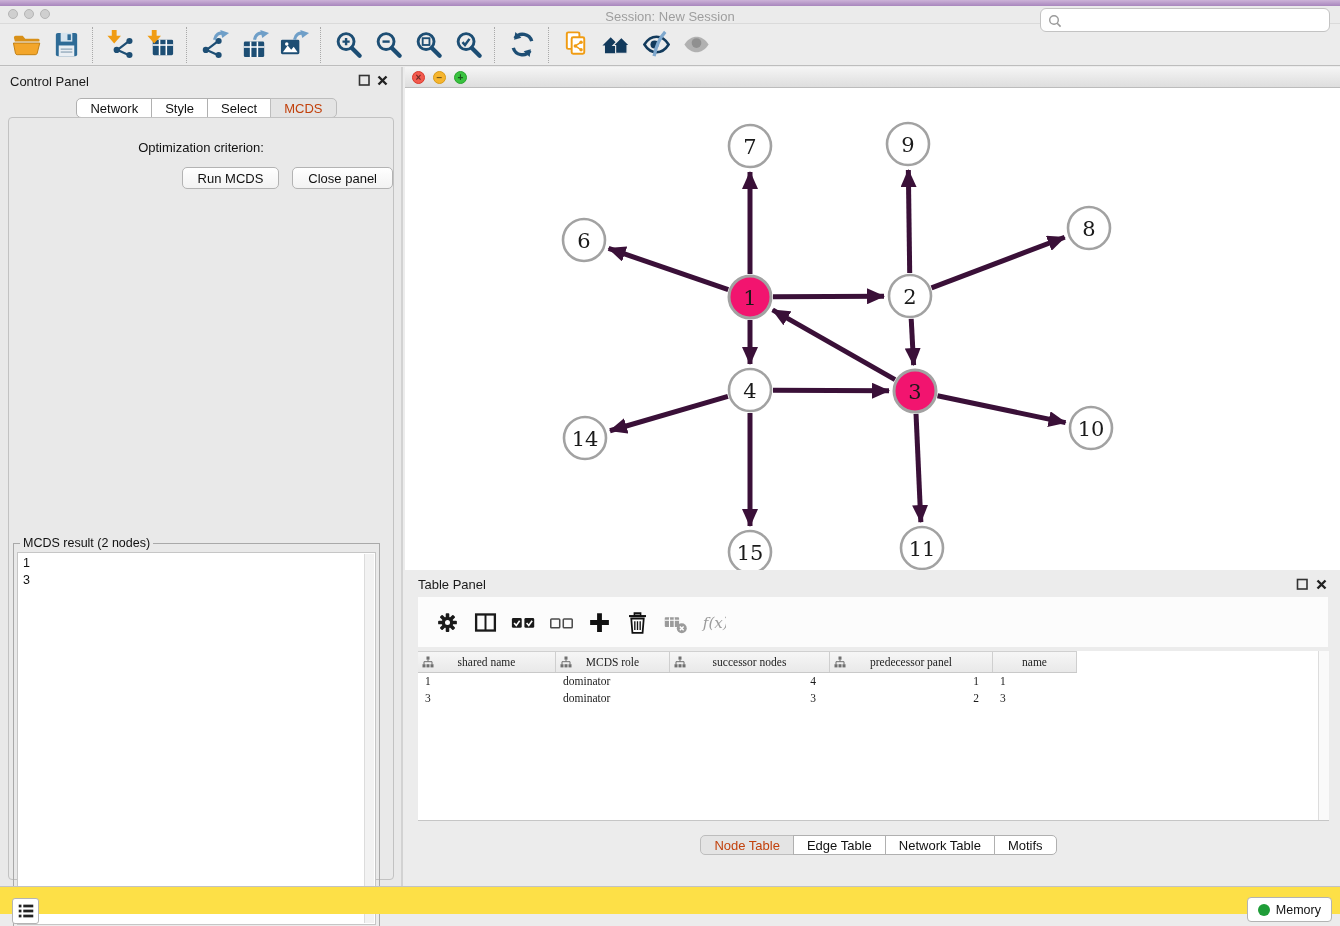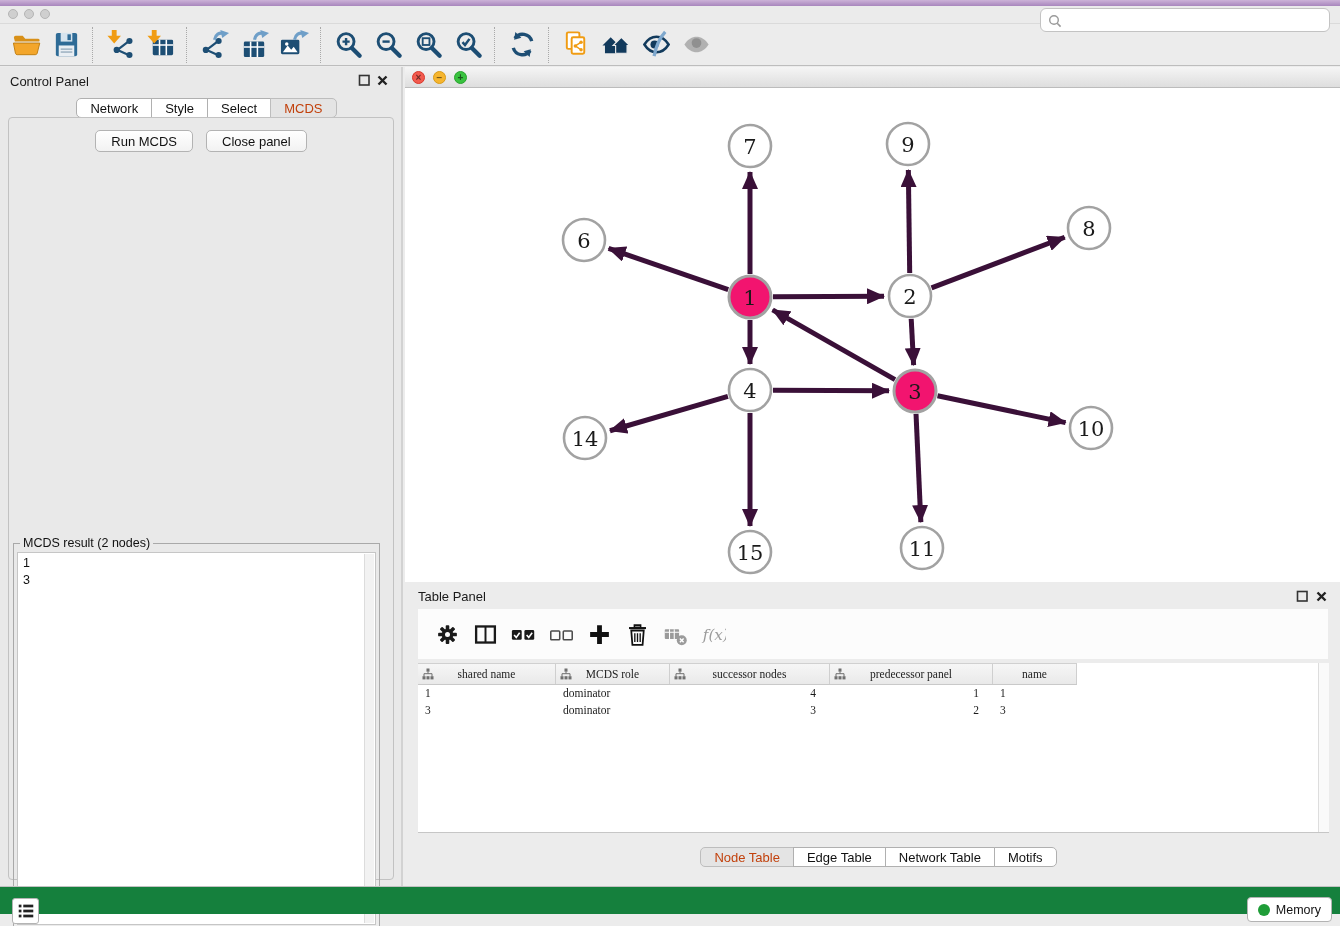--- a/index.html
+++ b/index.html
@@ -42,21 +42,21 @@
   .tab:last-child{border-radius:0 5px 5px 0;}
   .tab.selected{background:#e4e4e4;color:#c2410c;border-color:#bdbdbd;}
   .cp-tabs{left:0;right:0;top:31px;justify-content:center;}
   .cp-content{position:absolute;left:8px;right:7px;top:50px;bottom:6px;
     border:1px solid #c2c2c2;border-radius:4px;background:#e9e9e9;}
   .opt-label{margin-top:22px;text-align:center;font-size:13px;color:#111;}
   .dropdown{position:relative;width:310px;height:23px;margin:11px auto 0;background:#fff;
     border:1px solid #b5b5b5;border-radius:5px;box-sizing:border-box;
     font-size:13px;line-height:21px;padding-left:12px;color:#111;}
   .dropdown svg{position:absolute;right:6px;top:3px;width:14px;height:15px;}
-  .btn-row{display:flex;justify-content:center;gap:13px;margin-top:12px;}
+  .btn-row{display:flex;justify-content:flex-end;gap:13px;margin-top:12px;}
   .push-btn{height:22px;padding:0 15px;background:linear-gradient(#ffffff,#f2f2f2);
     border:1px solid #b3b3b3;border-radius:5px;font-size:13px;color:#111;
     font-family:"Liberation Sans",sans-serif;}
   .result-group{position:absolute;left:4px;right:13px;top:425px;height:384px;
     border:1px solid #a9a9a9;}
   .result-legend{position:absolute;left:6px;top:-8px;background:#e9e9e9;padding:0 3px;
     font-size:12.5px;color:#111;}
   .result-box{position:absolute;left:3px;right:3px;top:8px;bottom:3px;background:#fff;
     border:1px solid #c6c6c6;}
   .result-box pre{margin:0;padding:2px 5px;font-family:"Liberation Sans",sans-serif;
@@ -71,21 +71,21 @@
   .light{position:absolute;top:4px;width:13px;height:13px;border-radius:50%;box-sizing:border-box;
     font-size:10px;line-height:11px;text-align:center;color:rgba(0,0,0,.55);font-weight:bold;}
   .light.red{left:7px;background:#f25a4e;border:1px solid #d8382b;}
   .light.yellow{left:28px;background:#f6b52e;border:1px solid #d89b17;}
   .light.green{left:49px;background:#39c23f;border:1px solid #28a32e;}
   .nw-content{position:absolute;left:0;top:21px;width:935px;height:504px;background:#fff;}
   .split-handle{position:absolute;left:458px;bottom:-1px;width:10px;height:8px;
     background:#e3e3e3;border:1px solid #c4c4c4;box-sizing:border-box;}
   .h-divider{position:absolute;left:405px;top:592px;width:935px;height:2px;background:#d2d2d2;}
   
-  .table-panel{position:absolute;left:405px;top:582px;width:935px;height:292px;background:#ececec;}
+  .table-panel{position:absolute;left:405px;top:570px;width:935px;height:292px;background:#ececec;}
   .tp-toolbar{position:absolute;left:13px;right:12px;top:27px;height:50px;background:#fcfcfc;
     display:flex;align-items:center;gap:13px;padding-left:17px;box-sizing:border-box;}
   .tp-btn{width:25px;height:25px;background:none;border:0;padding:0;
     display:flex;align-items:center;justify-content:flex-end;text-decoration:underline;}
   .tp-btn svg{width:25px;height:25px;}
   .tbl{position:absolute;left:13px;right:11px;top:81px;bottom:41px;background:#fff;
     border-bottom:1px solid #c6c6c6;font-family:Liberation Serif, serif;}
   .tbl-head{position:absolute;left:0;top:0;height:20px;display:flex;
     border-top:1px solid #d0d0d0;border-bottom:1px solid #c9c9c9;box-sizing:content-box;
     background:linear-gradient(#f6f6f6,#e9e9e9);}
@@ -93,37 +93,38 @@
     font-size:11.5px;color:#222;display:flex;align-items:center;justify-content:center;}
   .th svg{position:absolute;left:4px;top:4px;width:12px;height:12px;}
   .tbl-body{position:absolute;left:0;right:10px;top:22px;bottom:0;overflow:hidden;}
   .tr{display:flex;height:17px;}
   .td{height:17px;line-height:17px;font-size:11.5px;color:#1a1a1a;box-sizing:border-box;
     overflow:hidden;white-space:nowrap;}
   .tbl-scroll{position:absolute;right:0;top:0;bottom:0;width:10px;background:#fafafa;
     border-left:1px solid #ddd;}
   .tp-tabs{left:0;right:0;bottom:7px;justify-content:center;}
   
-  .status-bar{position:absolute;left:0;top:886px;width:1340px;height:28px;background:#15803d;
+  .status-bar{position:absolute;left:0;top:886px;width:1340px;height:28px;background:#fde047;
     border-top:1px solid #c2c2c2;box-sizing:border-box;}
   .log-btn{position:absolute;left:12px;top:11px;width:27px;height:26px;background:#fff;
     border:1px solid #b4b4b4;border-radius:3px;display:flex;align-items:center;justify-content:center;padding:0;}
   .mem-btn{position:absolute;right:8px;top:10px;height:25px;background:#fff;
     border:1px solid #b3b3b3;border-radius:4px;display:flex;align-items:center;gap:6px;
     padding:0 10px;font-size:12.5px;color:#111;font-family:"Liberation Sans",sans-serif;}
   .mem-dot{width:12px;height:12px;border-radius:50%;background:#1f9d38;}
 </style>
 </head>
 <body>
 
 <div class="top-accent"></div>
 <div class="titlebar">
   <span class="mac-dot" style="left:8px"></span>
   <span class="mac-dot" style="left:24px"></span>
   <span class="mac-dot" style="left:40px"></span>
+  <div class="app-title">Session: New Session</div>
 </div>
 
 <div class="toolbar" id="main-toolbar">
     <button class="tbtn">
       <svg viewBox="0 0 32 32">
         <path d="M3 9c0-1.2.8-2 1.9-2h7.2l2.6 3H28c1.1 0 1.7.9 1.5 1.9l-.3 1.1H4z" fill="#d89018"></path>
         <path d="M2.5 14.5h27.2L27 25.1c-.2.9-1 1.4-1.9 1.4H6.4c-.9 0-1.6-.6-1.8-1.4z" fill="#f3a62b" stroke="#c07e10"></path>
       </svg>
     </button>
     <button class="tbtn">
@@ -284,20 +285,21 @@
   <svg class="panel-btn" style="right:12px" viewBox="0 0 13 13">
     <path d="M2.5 2.5 L10.5 10.5 M10.5 2.5 L2.5 10.5" stroke="#222" stroke-width="2.4"></path>
   </svg>
   <div class="tabset cp-tabs" id="cp-tabs">
       <div class="tab">Network</div>
       <div class="tab">Style</div>
       <div class="tab">Select</div>
       <div class="tab selected">MCDS</div>
     </div>
   <div class="cp-content">
+    <div class="opt-label">Optimization criterion:</div>
     <div class="btn-row">
       <button class="push-btn">Run MCDS</button>
       <button class="push-btn">Close panel</button>
     </div>
     <div class="result-group">
       <div class="result-legend">MCDS result (2 nodes)</div>
       <div class="result-box">
         <pre id="mcds-output">1
 3</pre>
         <div class="vscroll"></div>

